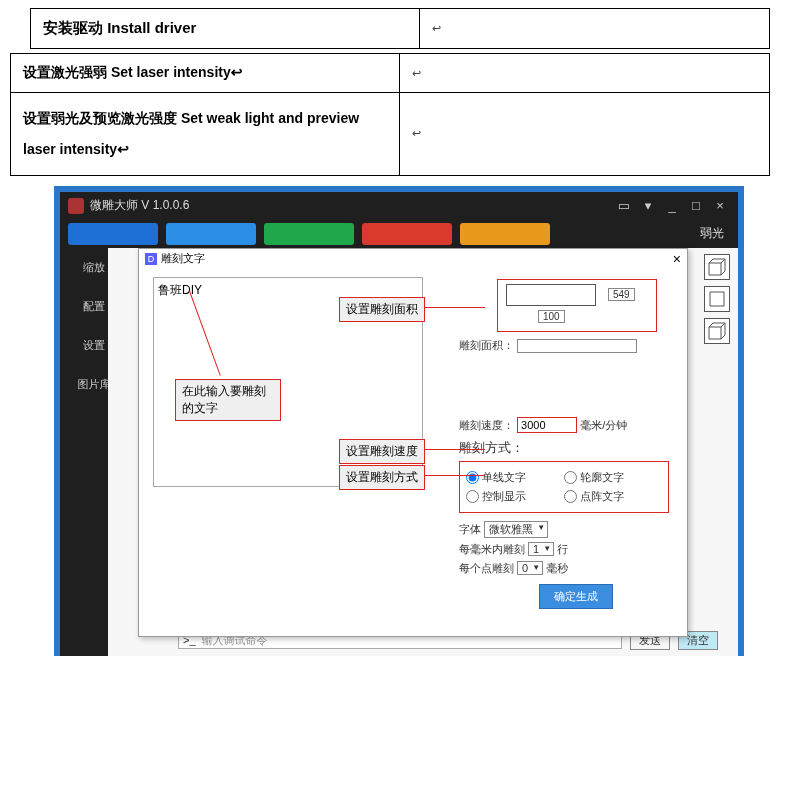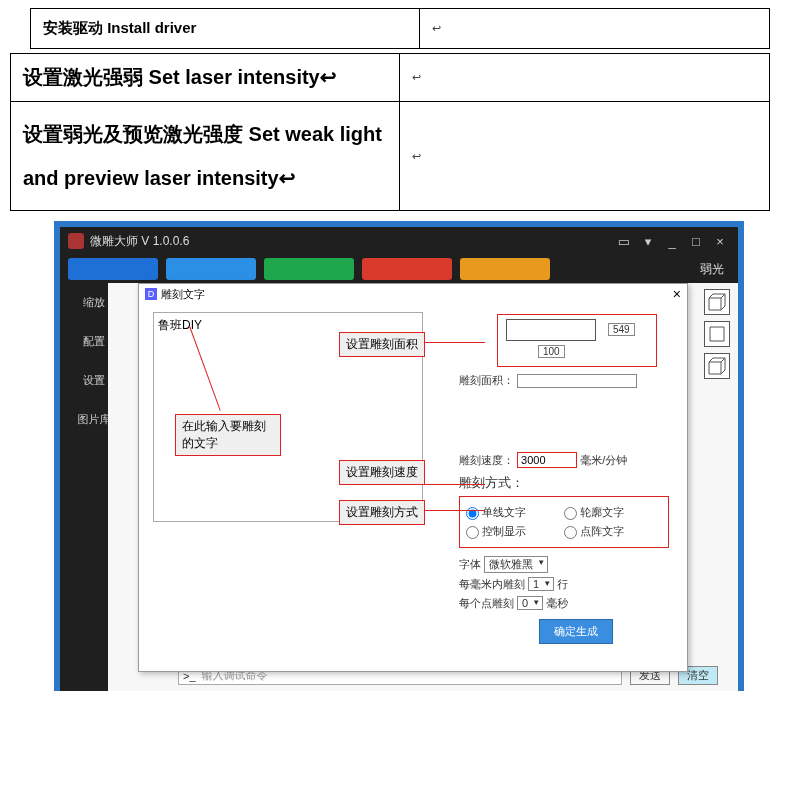--- a/index.html
+++ b/index.html
@@ -3,21 +3,21 @@
 <meta charset="utf-8">
 <style>
 * { box-sizing: border-box; margin: 0; padding: 0; }
 body { font-family: "SimSun", "Microsoft YaHei", sans-serif; background: #fff; width: 800px; }
 
 .doc-table { border-collapse: collapse; width: 740px; margin: 8px 0 0 30px; }
 .doc-table td { border: 1px solid #000; padding: 10px 12px; font-size: 15px; font-weight: bold; }
 .doc-table td.col-b { width: 350px; font-weight: normal; font-size: 11px; color: #444; }
 
 .doc-table2 { border-collapse: collapse; width: 760px; margin: 4px 0 0 10px; }
-.doc-table2 td { border: 1px solid #000; padding: 10px 12px; font-size: 20px; font-weight: bold; }
+.doc-table2 td { border: 1px solid #000; padding: 10px 12px; font-size: 14px; font-weight: bold; }
 .doc-table2 td.col-b { width: 370px; font-weight: normal; font-size: 11px; color: #444; }
 
 .multiline { line-height: 2.2; }
 
 .screenshot { margin: 10px 0 0 54px; width: 690px; height: 470px; position: relative; background: #2b77c9; }
 
 .app-window { position: absolute; left: 6px; top: 6px; right: 6px; bottom: 0; background: #1f1f1f; }
 .titlebar { height: 28px; background: #1f1f1f; display: flex; align-items: center; color: #ddd; font-size: 12px; padding: 0 8px; }
 .titlebar .app-icon { width: 16px; height: 16px; background: #a33; border-radius: 3px; margin-right: 6px; }
 .titlebar .spacer { flex: 1; }
@@ -185,21 +185,21 @@
           <div class="text-area">
             <span>鲁班DIY</span>
           </div>
 
           <div class="arrow-line" style="left:50px; top:42px; width:1px; height:90px; transform: rotate(-20deg); transform-origin: top;"></div>
           <div class="callout" style="left:36px; top:130px; width:106px;"><span>在此输入要雕刻的文字</span></div>
 
           <div class="callout" style="left:200px; top:48px;"><span>设置雕刻面积</span></div>
           <div class="arrow-line h" style="left:286px; top:58px; width:60px;"></div>
 
-          <div class="callout" style="left:200px; top:176px;"><span>设置雕刻速度</span></div>
+          <div class="callout" style="left:200px; top:190px;"><span>设置雕刻速度</span></div>
           <div class="arrow-line h" style="left:286px; top:200px; width:60px;"></div>
 
           <div class="callout" style="left:200px; top:216px;"><span>设置雕刻方式</span></div>
           <div class="arrow-line h" style="left:286px; top:226px; width:60px;"></div>
 
           <div class="right-fields">
             <div class="size-box">
               <div class="rect"></div>
               <span class="dim-w">549</span>
               <span class="dim-h">100</span>

